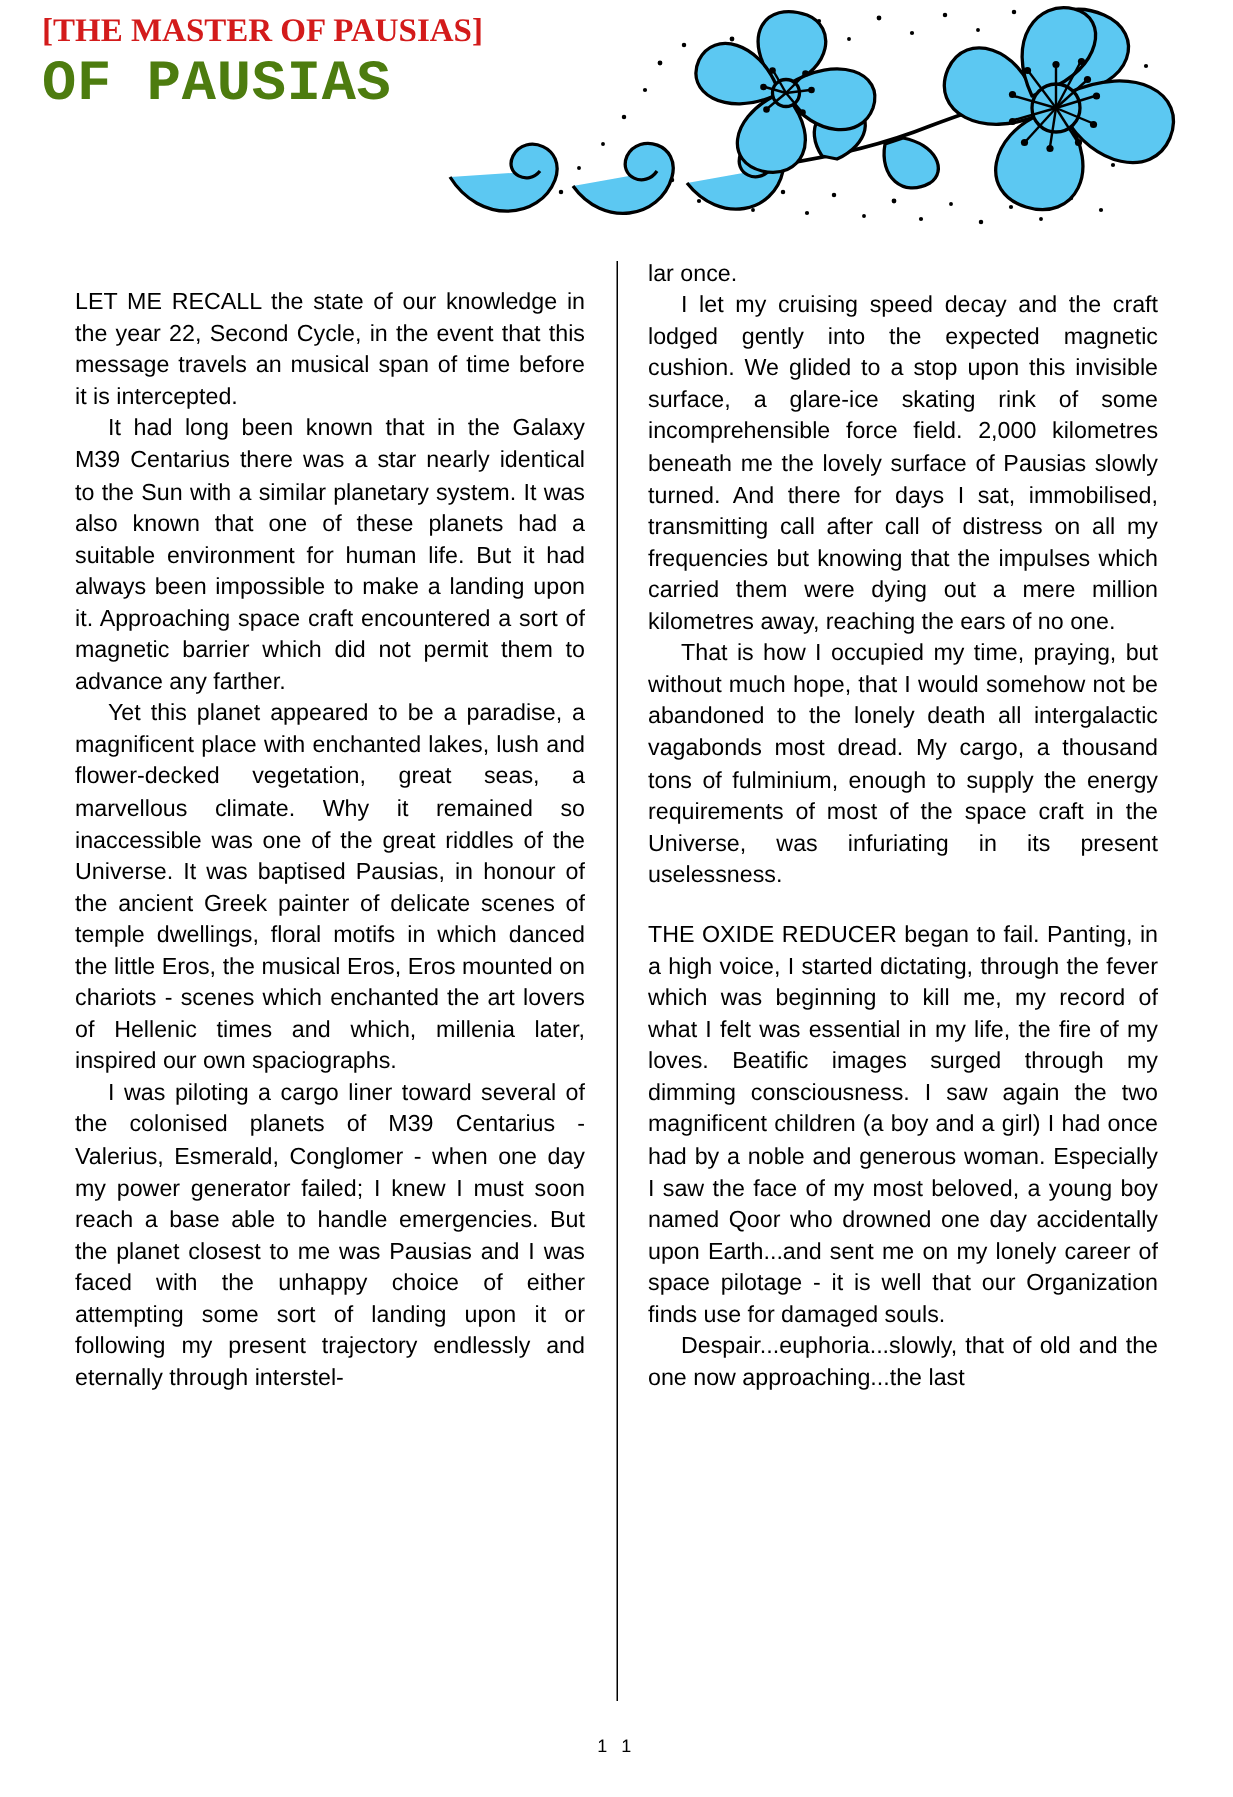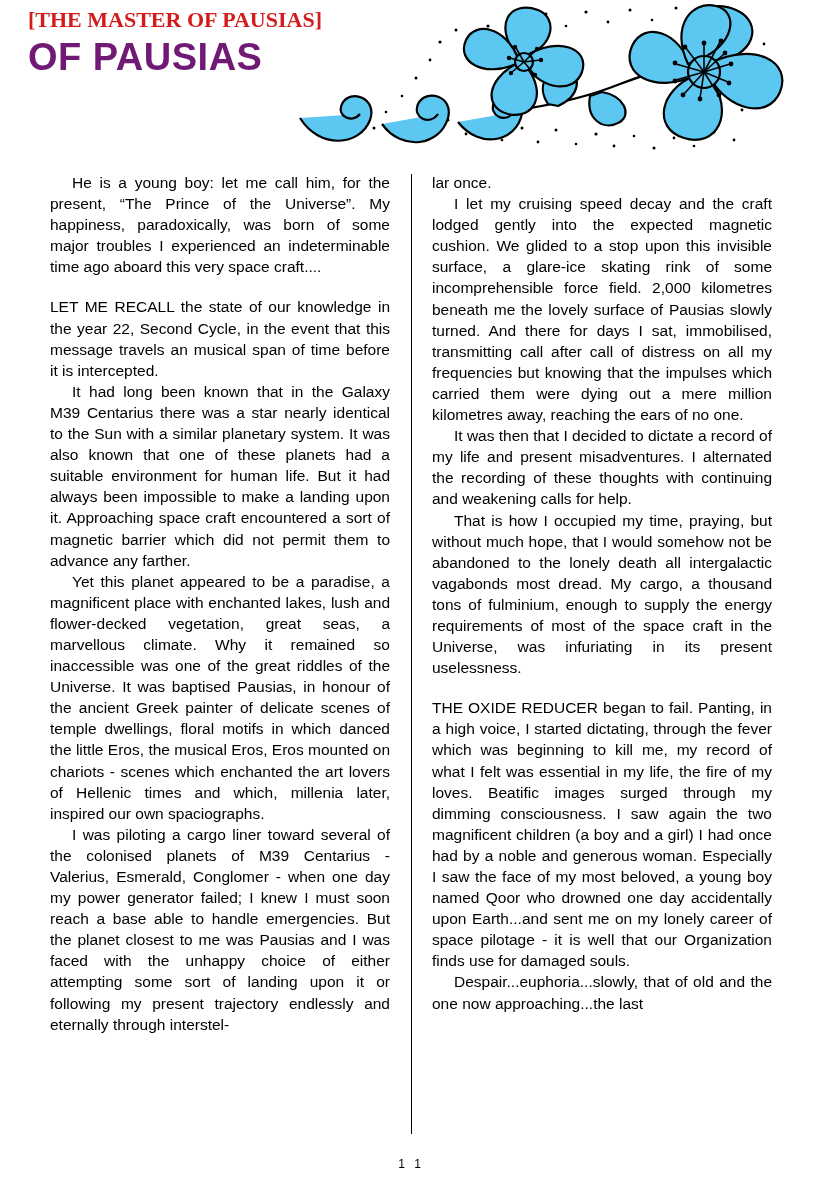--- a/index.html
+++ b/index.html
@@ -33,27 +33,27 @@
     font-family: "Liberation Serif", serif;
     font-weight: bold;
     font-size: 22px;
     color: #d31b1b;
     letter-spacing: 0px;
     line-height: 24px;
     margin: 0;
     padding: 0;
   }
   .title {
-    font-family: Liberation Sans, sans-serif;
+    font-family: Liberation Mono, monospace;
     font-weight: bold;
     font-size: 38px;
     letter-spacing: 0.5px;
     line-height: 44px;
     margin: 3px 0 0 0;
-    color: #701a75;
+    color: #4d7c0f;
   }
   .ornament {
     position: absolute;
     left: 290px;
     top: 0px;
     width: 500px;
     height: 155px;
   }
   
   .columns {
@@ -230,31 +230,29 @@
           </g>
         </g>
       </g>
     </svg>
   </div>
 
   <div class="columns">
     <div class="divider"></div>
 
     <div class="col col-left">
-      <p class="indent">He is a young boy: let me call him, for the present, “The Prince of the Universe”. My happiness, paradoxically, was born of some major troubles I experienced an indeterminable time ago aboard this very space craft....</p>
       <p class="gap">LET ME RECALL the state of our knowledge in the year 22, Second Cycle, in the event that this message travels an musical span of time before it is intercepted.</p>
       <p class="indent">It had long been known that in the Galaxy M39 Centarius there was a star nearly identical to the Sun with a similar planetary system. It was also known that one of these planets had a suitable environment for human life. But it had always been impossible to make a landing upon it. Approaching space craft encountered a sort of magnetic barrier which did not permit them to advance any farther.</p>
       <p class="indent">Yet this planet appeared to be a paradise, a magnificent place with enchanted lakes, lush and flower-decked vegetation, great seas, a marvellous climate. Why it remained so inaccessible was one of the great riddles of the Universe. It was baptised Pausias, in honour of the ancient Greek painter of delicate scenes of temple dwellings, floral motifs in which danced the little Eros, the musical Eros, Eros mounted on chariots - scenes which enchanted the art lovers of Hellenic times and which, millenia later, inspired our own spaciographs.</p>
       <p class="indent">I was piloting a cargo liner toward several of the colonised planets of M39 Centarius - Valerius, Esmerald, Conglomer - when one day my power generator failed; I knew I must soon reach a base able to handle emergencies. But the planet closest to me was Pausias and I was faced with the unhappy choice of either attempting some sort of landing upon it or following my present trajectory endlessly and eternally through interstel-</p>
     </div>
 
     <div class="col col-right">
       <p>lar once.</p>
       <p class="indent">I let my cruising speed decay and the craft lodged gently into the expected magnetic cushion. We glided to a stop upon this invisible surface, a glare-ice skating rink of some incomprehensible force field. 2,000 kilometres beneath me the lovely surface of Pausias slowly turned. And there for days I sat, immobilised, transmitting call after call of distress on all my frequencies but knowing that the impulses which carried them were dying out a mere million kilometres away, reaching the ears of no one.</p>
-      <p class="indent">It was then that I decided to dictate a record of my life and present misadventures. I alternated the recording of these thoughts with continuing and weakening calls for help.</p>
       <p class="indent">That is how I occupied my time, praying, but without much hope, that I would somehow not be abandoned to the lonely death all intergalactic vagabonds most dread. My cargo, a thousand tons of fulminium, enough to supply the energy requirements of most of the space craft in the Universe, was infuriating in its present uselessness.</p>
       <p class="gap">THE OXIDE REDUCER began to fail. Panting, in a high voice, I started dictating, through the fever which was beginning to kill me, my record of what I felt was essential in my life, the fire of my loves. Beatific images surged through my dimming consciousness. I saw again the two magnificent children (a boy and a girl) I had once had by a noble and generous woman. Especially I saw the face of my most beloved, a young boy named Qoor who drowned one day accidentally upon Earth...and sent me on my lonely career of space pilotage - it is well that our Organization finds use for damaged souls.</p>
       <p class="indent">Despair...euphoria...slowly, that of old and the one now approaching...the last</p>
     </div>
   </div>
 
   <div class="folio">1 1</div>
 </div>
 
 </body></html>

